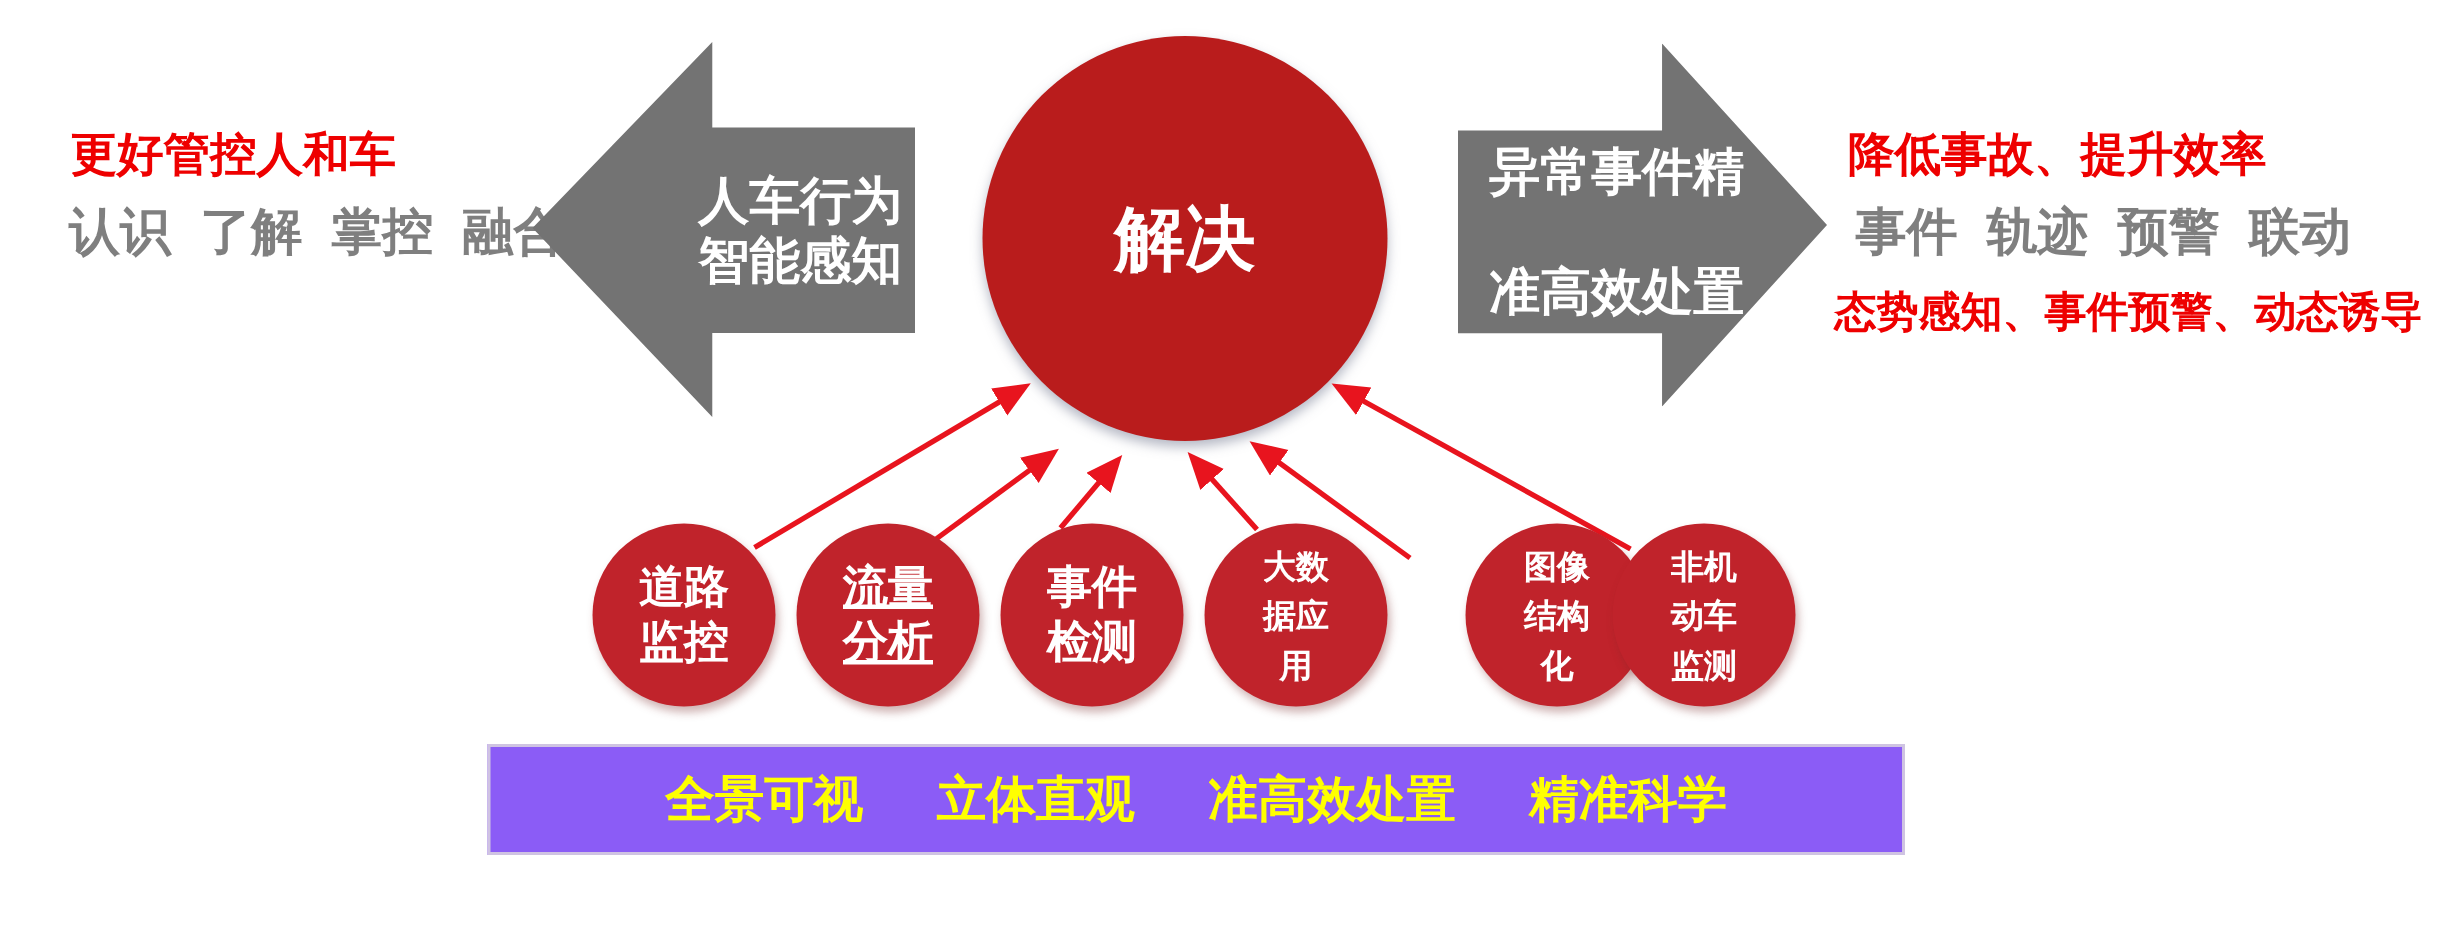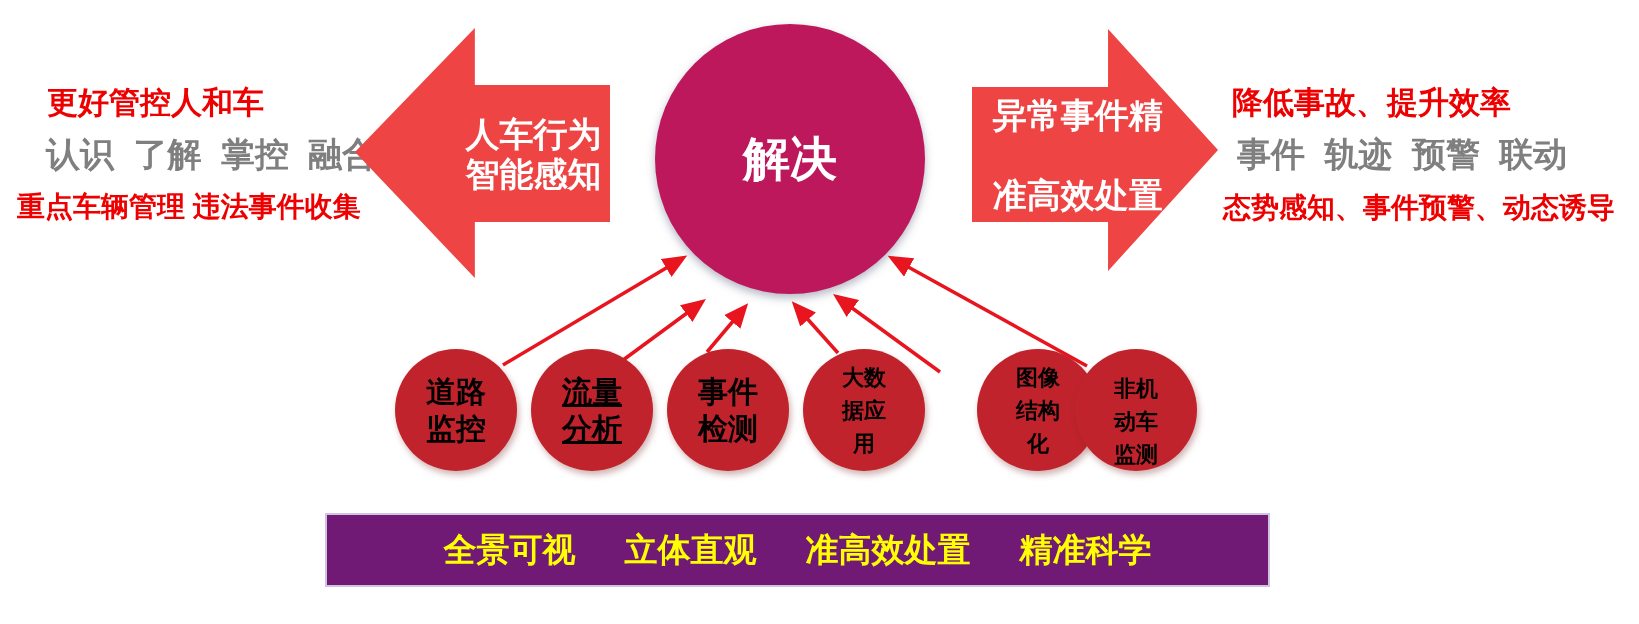--- a/index.html
+++ b/index.html
@@ -14,68 +14,67 @@
 
   .lp-title{left:47px;top:82px;text-align:right;}
   .lp-sub{left:46px;top:132px;}
   .lp-detail{left:17px;top:188px;}
 
   .rp-title{left:1232px;top:82px;}
   .rp-sub{left:1237px;top:132px;}
   .rp-detail{left:1223px;top:189px;}
 
   
-  .block-arrow{position:absolute;background:#ef4444;
+  .block-arrow{position:absolute;background:#737373;
     filter:drop-shadow(2px 3px 3px rgba(80,90,110,0.35));}
   .arrow-left{left:355px;top:28px;width:255px;height:250px;
     clip-path:polygon(0% 49.6%,47% 0%,47% 22.8%,100% 22.8%,100% 77.6%,47% 77.6%,47% 100%);}
   .arrow-right{left:972px;top:29px;width:246px;height:242px;
     clip-path:polygon(0% 24%,55.3% 24%,55.3% 0%,100% 50%,55.3% 100%,55.3% 79.8%,0% 79.8%);}
   .arrow-label{position:absolute;display:flex;flex-direction:column;align-items:center;
     justify-content:center;color:#ffffff;font-weight:bold;font-size:34px;line-height:40px;}
   .arrow-left .arrow-label{left:40%;right:0;top:22.8%;height:55%;}
   .arrow-right .arrow-label{left:0;width:86%;top:24%;height:56%;gap:40px;}
 
   
   .center-circle{position:absolute;left:655px;top:24px;width:270px;height:270px;
-    border-radius:50%;background:#be185d;display:flex;flex-direction:row;
+    border-radius:50%;background:#b91c1c;display:flex;flex-direction:row;
     align-items:center;justify-content:center;color:#ffffff;font-weight:bold;
     font-size:47px;line-height:62px;box-shadow:0 4px 8px rgba(110,115,140,0.5);}
 
   
   .node{position:absolute;width:122px;height:122px;border-radius:50%;background:#c0232b;
     display:flex;flex-direction:column;align-items:center;justify-content:center;
-    color:#000000;font-weight:bold;box-shadow:2px 4px 6px rgba(120,40,40,0.35);}
+    color:#ffffff;font-weight:bold;box-shadow:2px 4px 6px rgba(120,40,40,0.35);}
   .node.two{font-size:30px;line-height:37px;}
   .node.three{font-size:22px;line-height:33px;}
   .node1{left:395px;top:349px;}
   .node2{left:531px;top:349px;text-decoration:underline;}
   .node3{left:667px;top:349px;}
   .node4{left:803px;top:349px;}
   .node5{left:977px;top:349px;}
-  .node6{left:1075px;top:349px;justify-content:flex-end;}
+  .node6{left:1075px;top:349px;}
 
   
   .connectors{position:absolute;left:0;top:0;width:1639px;height:624px;pointer-events:none;}
   .connector{stroke:#e8141e;stroke-width:3.5;}
 
   
-  .banner{position:absolute;left:325px;top:513px;width:945px;height:74px;background:#701a75;
+  .banner{position:absolute;left:325px;top:496px;width:945px;height:74px;background:#8b5cf6;
     border:2px solid #cfc3e2;box-sizing:border-box;display:flex;align-items:center;
     justify-content:center;gap:49px;}
   .banner span{color:#ffff00;font-weight:bold;font-size:33px;white-space:nowrap;}
 </style>
 </head>
 <body>
 
 <div class="canvas">
 
   <div class="panel-line panel-title lp-title">更好管控人和车</div>
   <div class="panel-line panel-sub lp-sub">认识 了解 掌控 融合</div>
-  <div class="panel-line panel-detail lp-detail">重点车辆管理 违法事件收集</div>
 
   <div class="panel-line panel-title rp-title">降低事故、提升效率</div>
   <div class="panel-line panel-sub rp-sub">事件 轨迹 预警 联动</div>
   <div class="panel-line panel-detail rp-detail">态势感知、事件预警、动态诱导</div>
 
   <div class="block-arrow arrow-left">
     <div class="arrow-label">
       <span>人车行为</span>
       <span>智能感知</span>
     </div>

